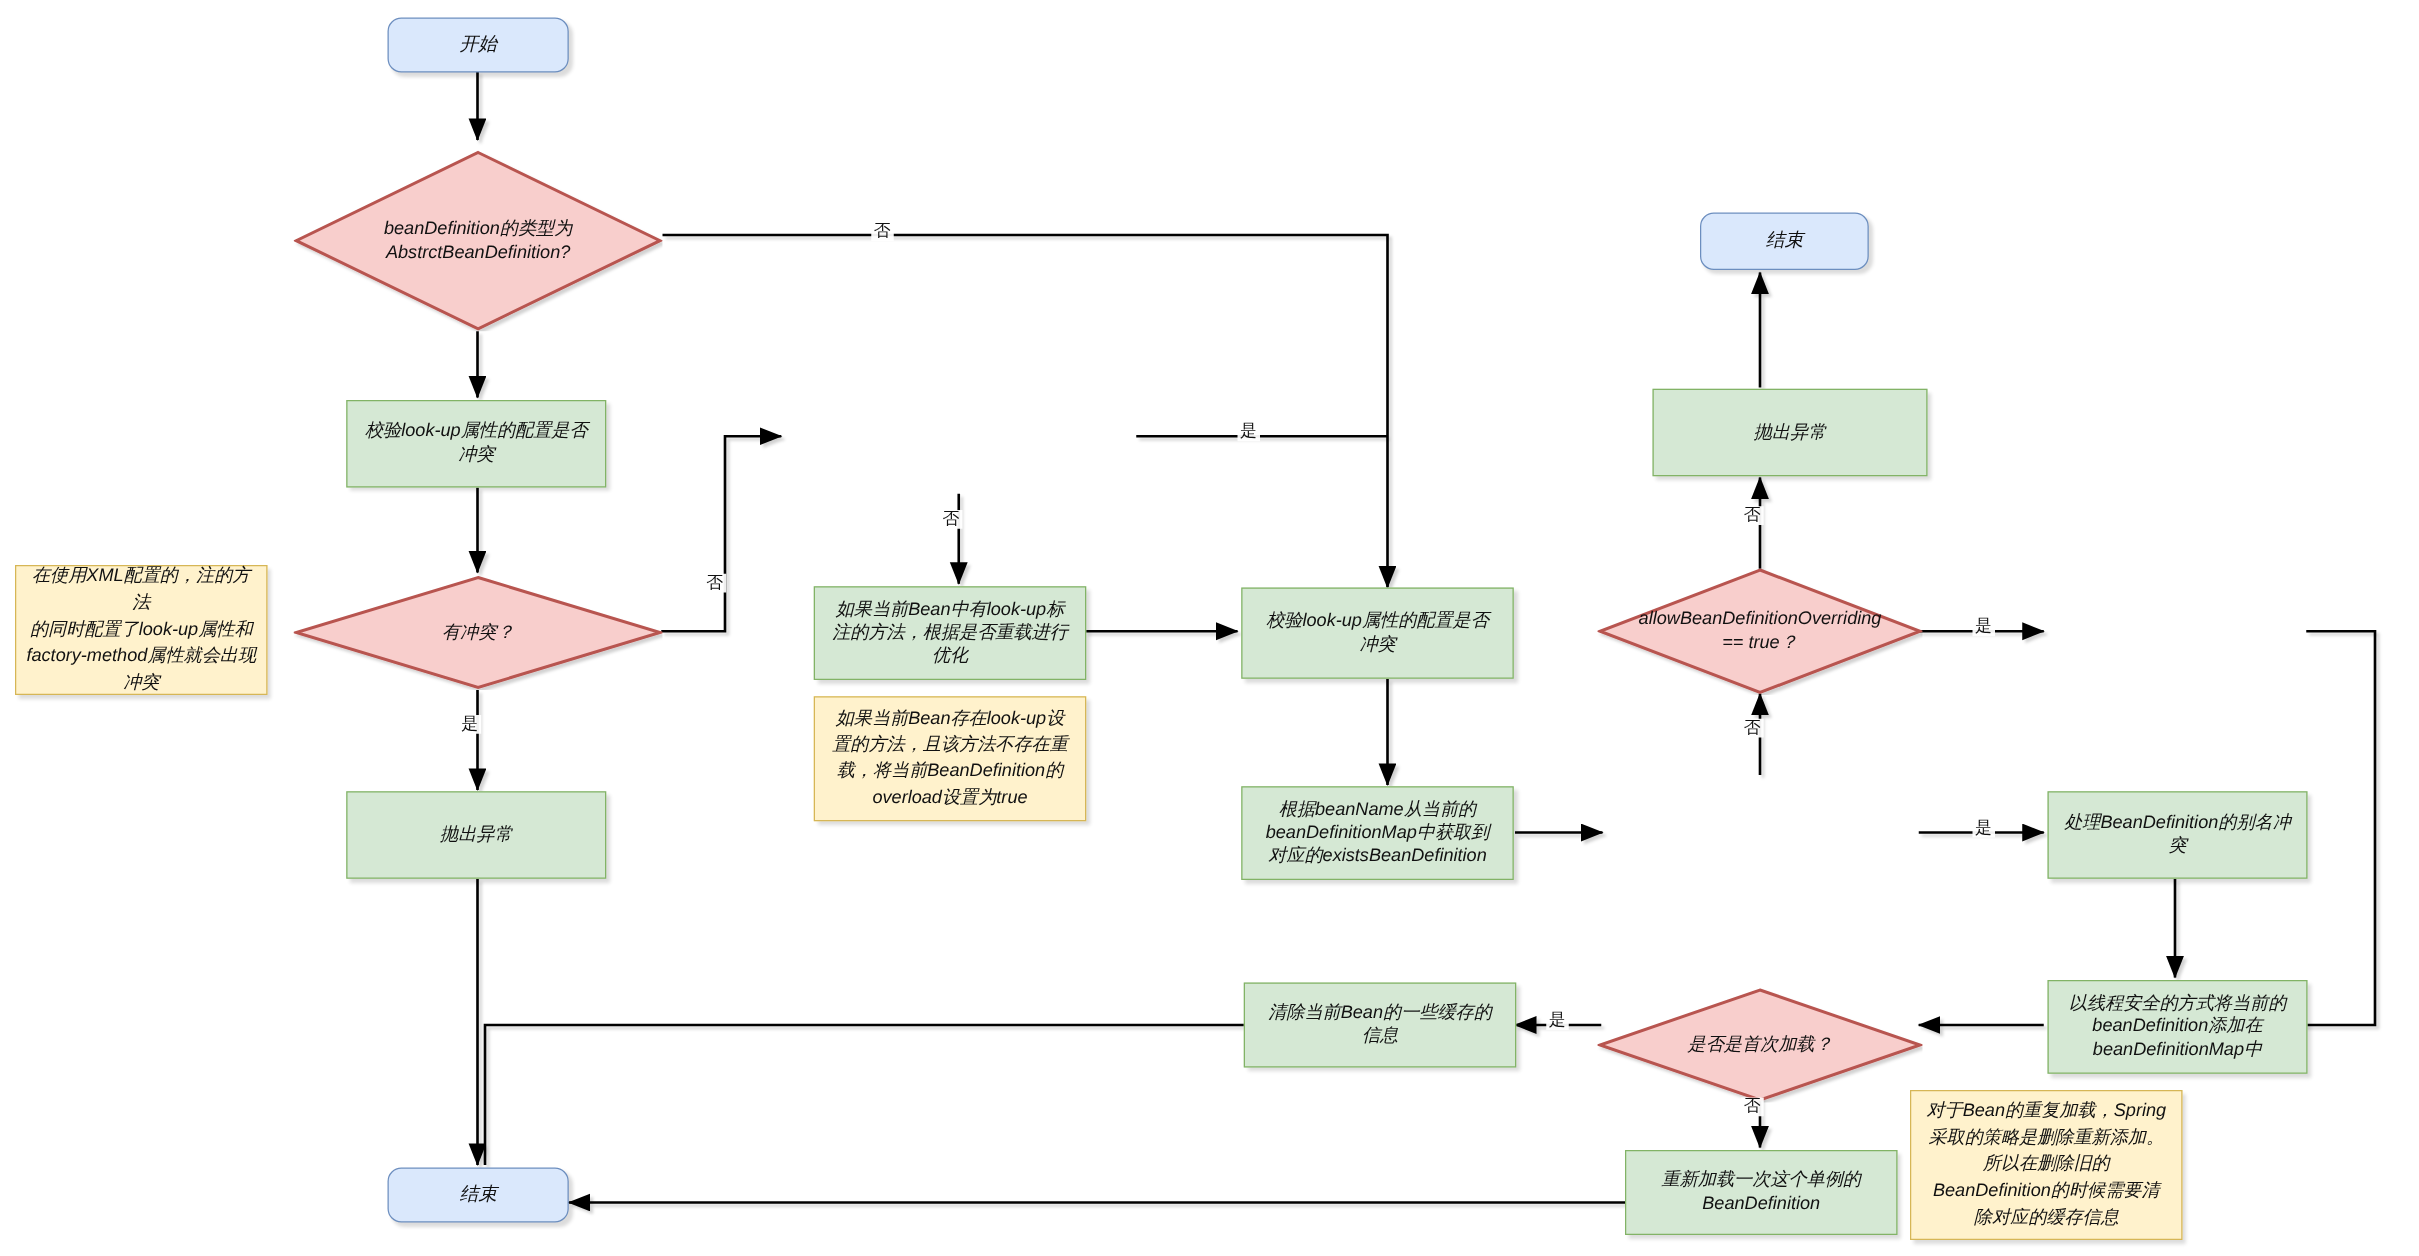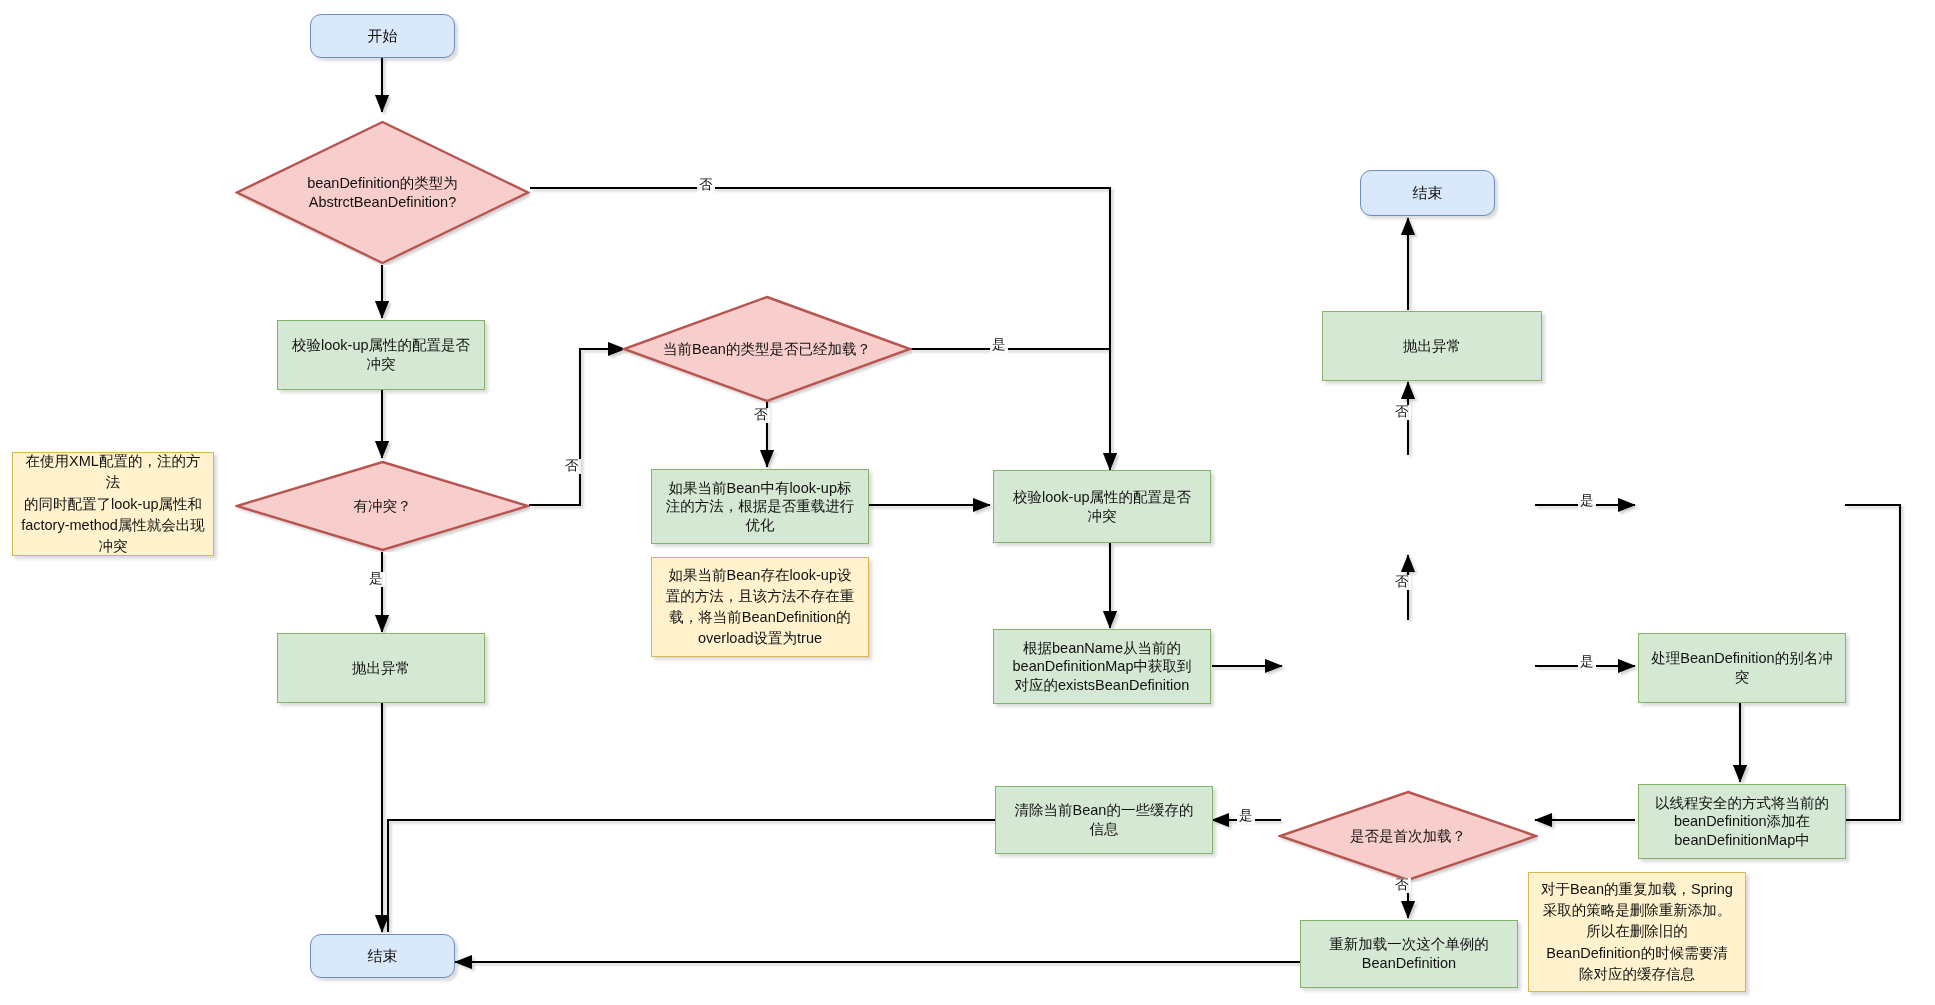--- a/index.html
+++ b/index.html
@@ -29,20 +29,21 @@
     position: absolute;
     box-sizing: border-box;
     display: flex;
     align-items: center;
     justify-content: center;
     text-align: center;
     line-height: 1.28;
     color: #111111;
     white-space: pre-line;
     z-index: 3;
+    font-style: italic;
   }
   .proc {
     background: #d5e8d4;
     border: 1.6px solid #82b366;
     font-size: 14.5px;
     box-shadow: 3px 3px 3px rgba(0,0,0,0.14);
     padding: 8px 8px;
   }
   .terminator {
     background: #dae8fc;
@@ -187,26 +188,20 @@
   </div>
 
   <div class="node proc" style="left:277px; top:633px; width:208px; height:70px;">
     <span>抛出异常</span>
   </div>
 
   <div class="node terminator" style="left:310px; top:934px; width:145px; height:44px;">
     <span>结束</span>
   </div>
 
-  <div class="node decision" style="left:622px; top:295px; width:290px; height:108px;">
-    <svg class="dia-shape" viewBox="0 0 290 108" preserveAspectRatio="none">
-      <polygon points="145,2 288,54 145,106 2,54" fill="#f8cecc" stroke="#b85450" stroke-width="2.4" filter="url(#softshadow)"></polygon>
-    </svg>
-    <span class="dia-label">当前Bean的类型是否已经加载？</span>
-  </div>
 
   <div class="node proc" style="left:651px; top:469px; width:218px; height:75px;">
     <span>如果当前Bean中有look-up标
 注的方法，根据是否重载进行
 优化</span>
   </div>
 
   <div class="node note" style="left:651px; top:557px; width:218px; height:100px;">
     <span>如果当前Bean存在look-up设
 置的方法，且该方法不存在重
@@ -219,20 +214,27 @@
 冲突</span>
   </div>
 
   <div class="node proc" style="left:993px; top:629px; width:218px; height:75px;">
     <span>根据beanName从当前的
 beanDefinitionMap中获取到
 对应的existsBeanDefinition</span>
   </div>
 
 
+  <div class="node decision" style="left:1278px; top:454px; width:260px; height:102px;">
+    <svg class="dia-shape" viewBox="0 0 260 102" preserveAspectRatio="none">
+      <polygon points="130,2 258,51 130,100 2,51" fill="#f8cecc" stroke="#b85450" stroke-width="2.4" filter="url(#softshadow)"></polygon>
+    </svg>
+    <span class="dia-label">allowBeanDefinitionOverriding
+== true？</span>
+  </div>
 
   <div class="node proc" style="left:1322px; top:311px; width:220px; height:70px;">
     <span>抛出异常</span>
   </div>
 
   <div class="node terminator" style="left:1360px; top:170px; width:135px; height:46px;">
     <span>结束</span>
   </div>
 
 

